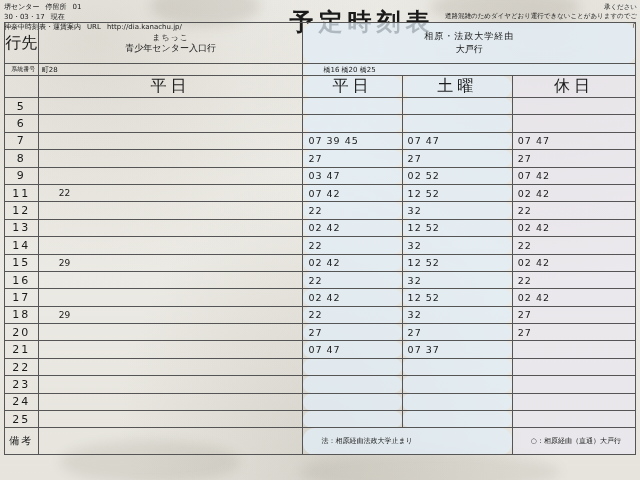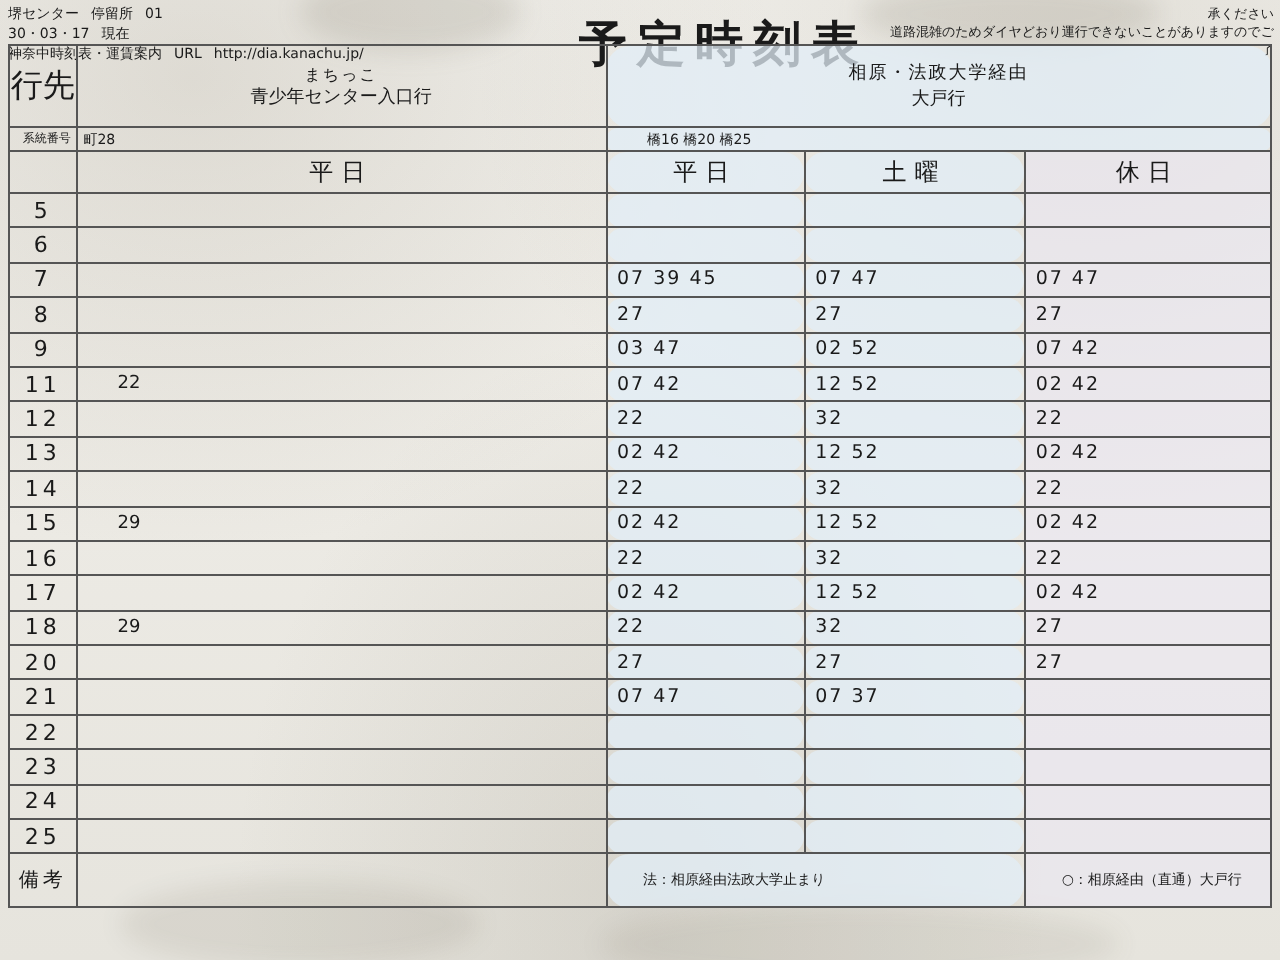--- a/index.html
+++ b/index.html
@@ -46,21 +46,21 @@
   .c-left{width:264px;}
   .c-a{width:100px;}
   .c-b{width:112px;}
   .c-c{width:112px;}
   .blue{background:rgba(225,238,247,.75);border-radius:12px;}
   .lav{background:rgba(235,232,244,.6);}
   .times{padding-left:5px;letter-spacing:1px;font-size:9.5px;}
   .row td{height:16.4px;}
   .hourcell{text-align:center;font-size:11px;letter-spacing:2px;}
   .sub-left{text-align:center;font-size:12px;letter-spacing:4px;}
-  .subhdr td{height:20px;text-align:center;font-size:12px;letter-spacing:4px;}
+  .subhdr td{height:20px;text-align:center;font-size:16px;letter-spacing:4px;}
   .routehdr td{height:11px;font-size:7px;padding-left:4px;}
   .leftnote{padding-left:20px;font-size:9px;}
   .footrow td{height:26px;vertical-align:middle;}
   .footnote2{font-size:7px;padding-left:18px;}
   .remark{text-align:center;font-size:10px;letter-spacing:2px;}
   .numcol{font-size:6px;}
   .hdrcell-dest{height:40px;}
 </style>
 </head>
 <body>

